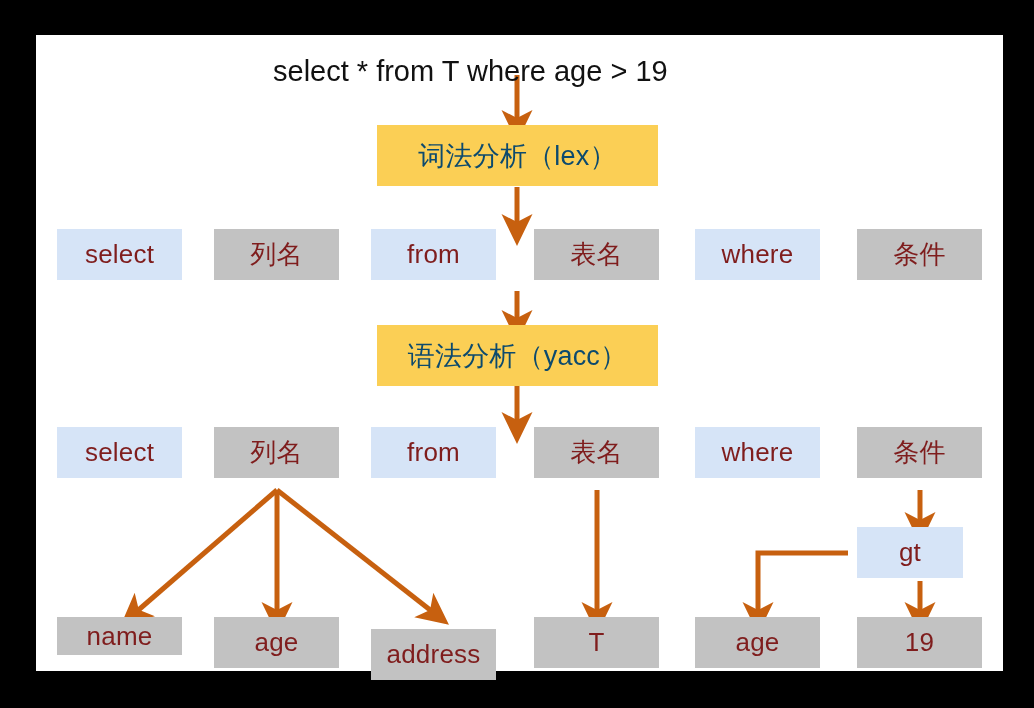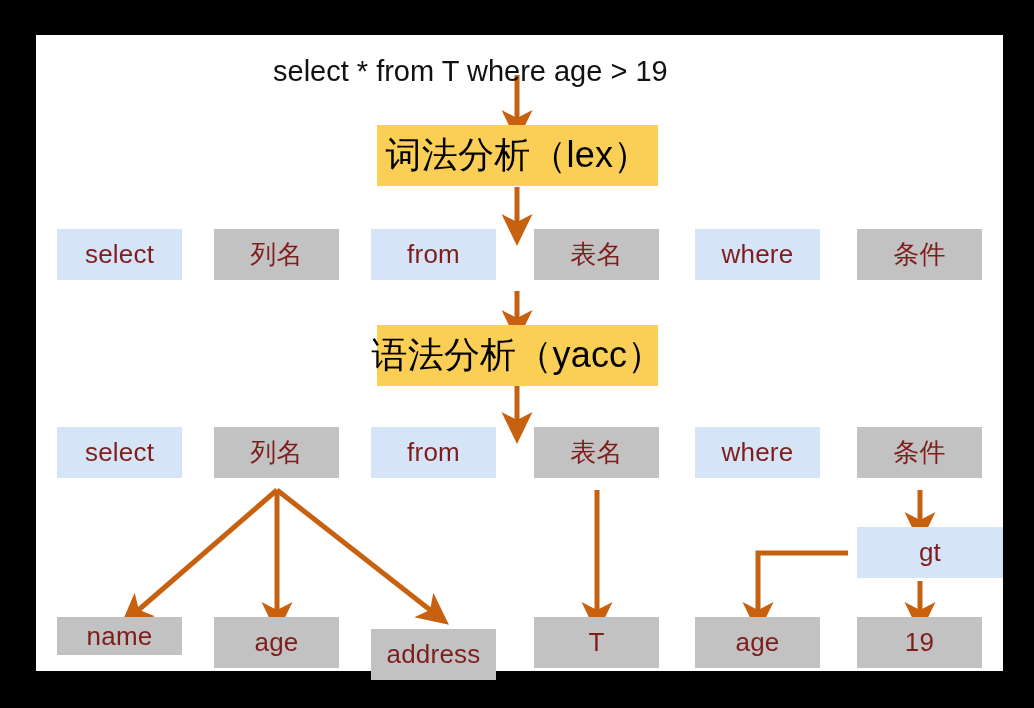--- a/index.html
+++ b/index.html
@@ -30,22 +30,22 @@
     justify-content: center;
     font-size: 26px;
     color: #7f1d1d;
     letter-spacing: 0.2px;
     white-space: nowrap;
   }
   .box.blue  { background: #d6e4f7; }
   .box.gray  { background: #c2c2c2; }
   .box.yellow{ background: #fbcf55; }
   .stage {
-    font-size: 36px;
-    color: #000000;
+    font-size: 27px;
+    color: #0c4a6e;
   }
   .title {
     position: absolute;
     font-size: 29px;
     color: #111111;
     white-space: nowrap;
   }
   
   #arrows {
     position: absolute;
@@ -103,21 +103,21 @@
 
   <div class="box yellow stage" style="left:341px; top:290px; width:281px; height:61px;">语法分析（yacc）</div>
 
   <div class="box blue" style="left:21px;  top:392px; width:125px; height:51px;">select</div>
   <div class="box gray" style="left:178px; top:392px; width:125px; height:51px;">列名</div>
   <div class="box blue" style="left:335px; top:392px; width:125px; height:51px;">from</div>
   <div class="box gray" style="left:498px; top:392px; width:125px; height:51px;">表名</div>
   <div class="box blue" style="left:659px; top:392px; width:125px; height:51px;">where</div>
   <div class="box gray" style="left:821px; top:392px; width:125px; height:51px;">条件</div>
 
-  <div class="box blue" style="left:821px; top:492px; width:146px; height:51px;">gt</div>
+  <div class="box blue" style="left:821px; top:492px; width:106px; height:51px;">gt</div>
 
   <div class="box gray" style="left:21px;  top:582px; width:125px; height:38px;">name</div>
   <div class="box gray" style="left:178px; top:582px; width:125px; height:51px;">age</div>
   <div class="box gray" style="left:335px; top:582px; width:125px; height:51px;margin-top:12px;">address</div>
   <div class="box gray" style="left:498px; top:582px; width:125px; height:51px;">T</div>
   <div class="box gray" style="left:659px; top:582px; width:125px; height:51px;">age</div>
   <div class="box gray" style="left:821px; top:582px; width:125px; height:51px;">19</div>
 
 </div>
 

